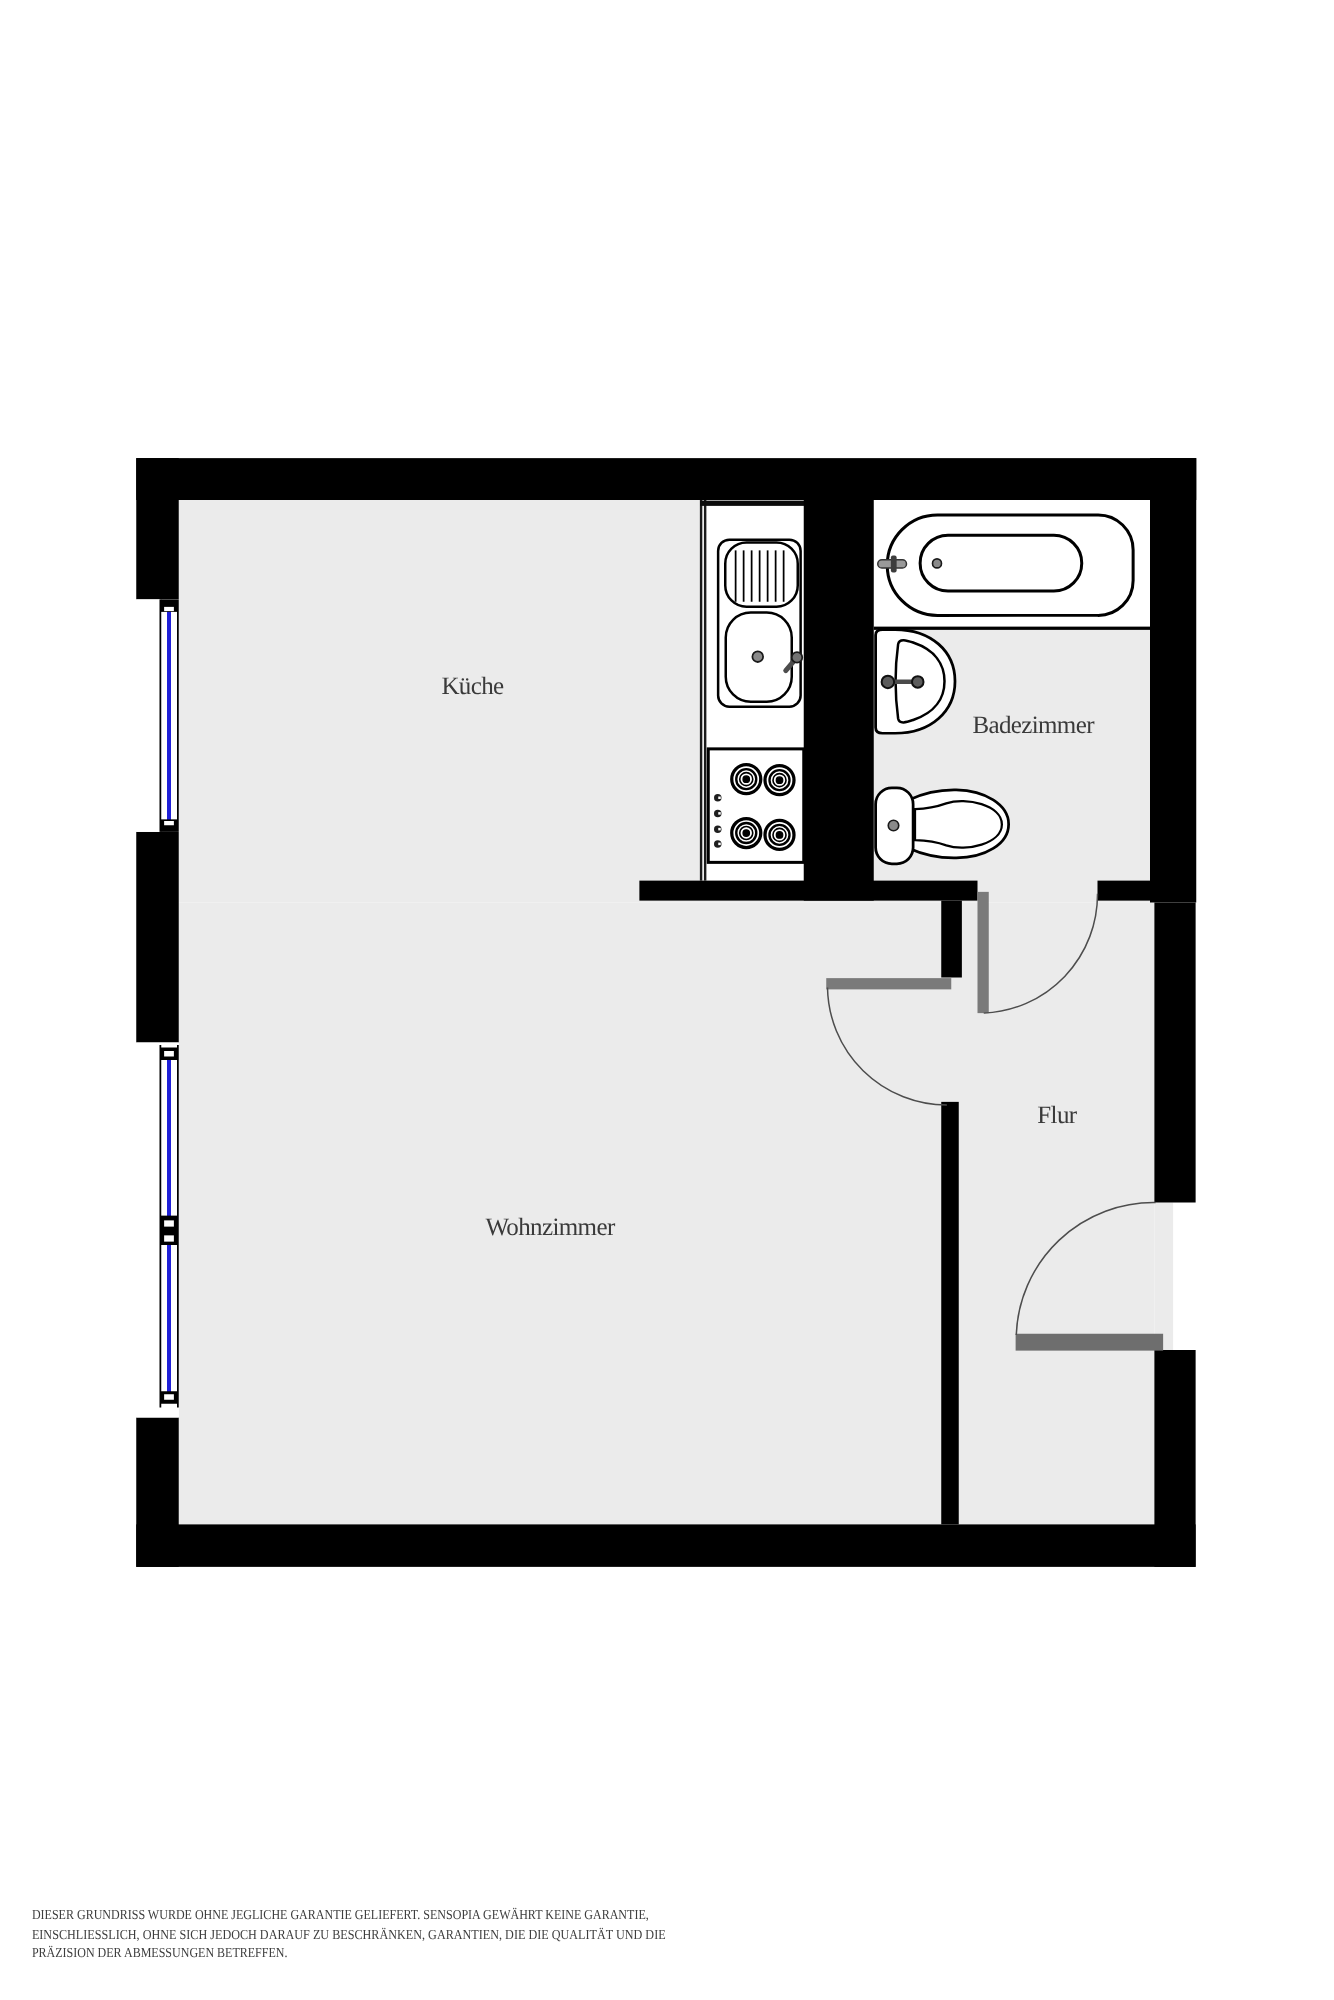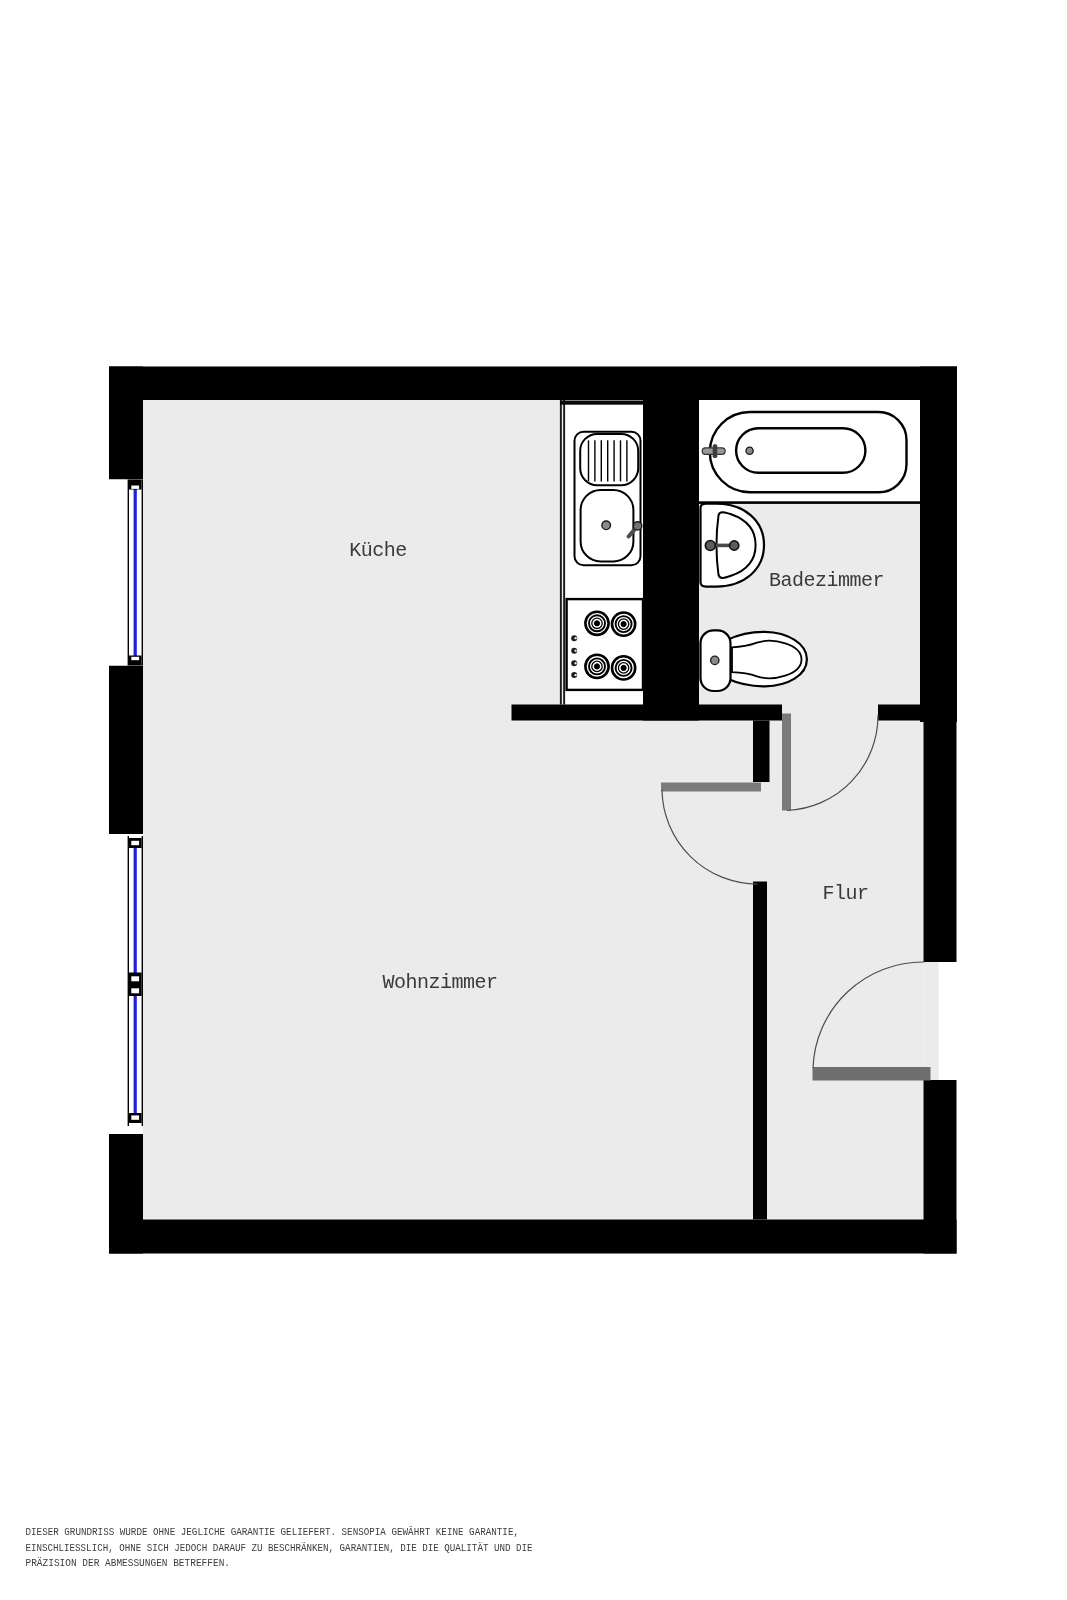--- a/index.html
+++ b/index.html
@@ -1,17 +1,17 @@
 <!DOCTYPE html>
 <html><head>
 <meta charset="utf-8">
 <style>
   html,body{margin:0;padding:0;background:#ffffff;}
   .page{position:relative;width:1067px;height:1600px;background:#ffffff;overflow:hidden;
-        font-family:Liberation Mono, monospace;}
+        font-family:Liberation Serif, serif;}
   svg{position:absolute;left:0;top:0;}
 </style>
 </head>
 <body>
 <div class="page">
 <svg width="1067" height="1600" viewBox="0 0 1067 1600">
 
   <rect x="143" y="399.5" width="777" height="322.5" fill="#ebebeb"></rect>
 
   <rect x="143" y="722" width="780.5" height="497.5" fill="#ebebeb"></rect>

